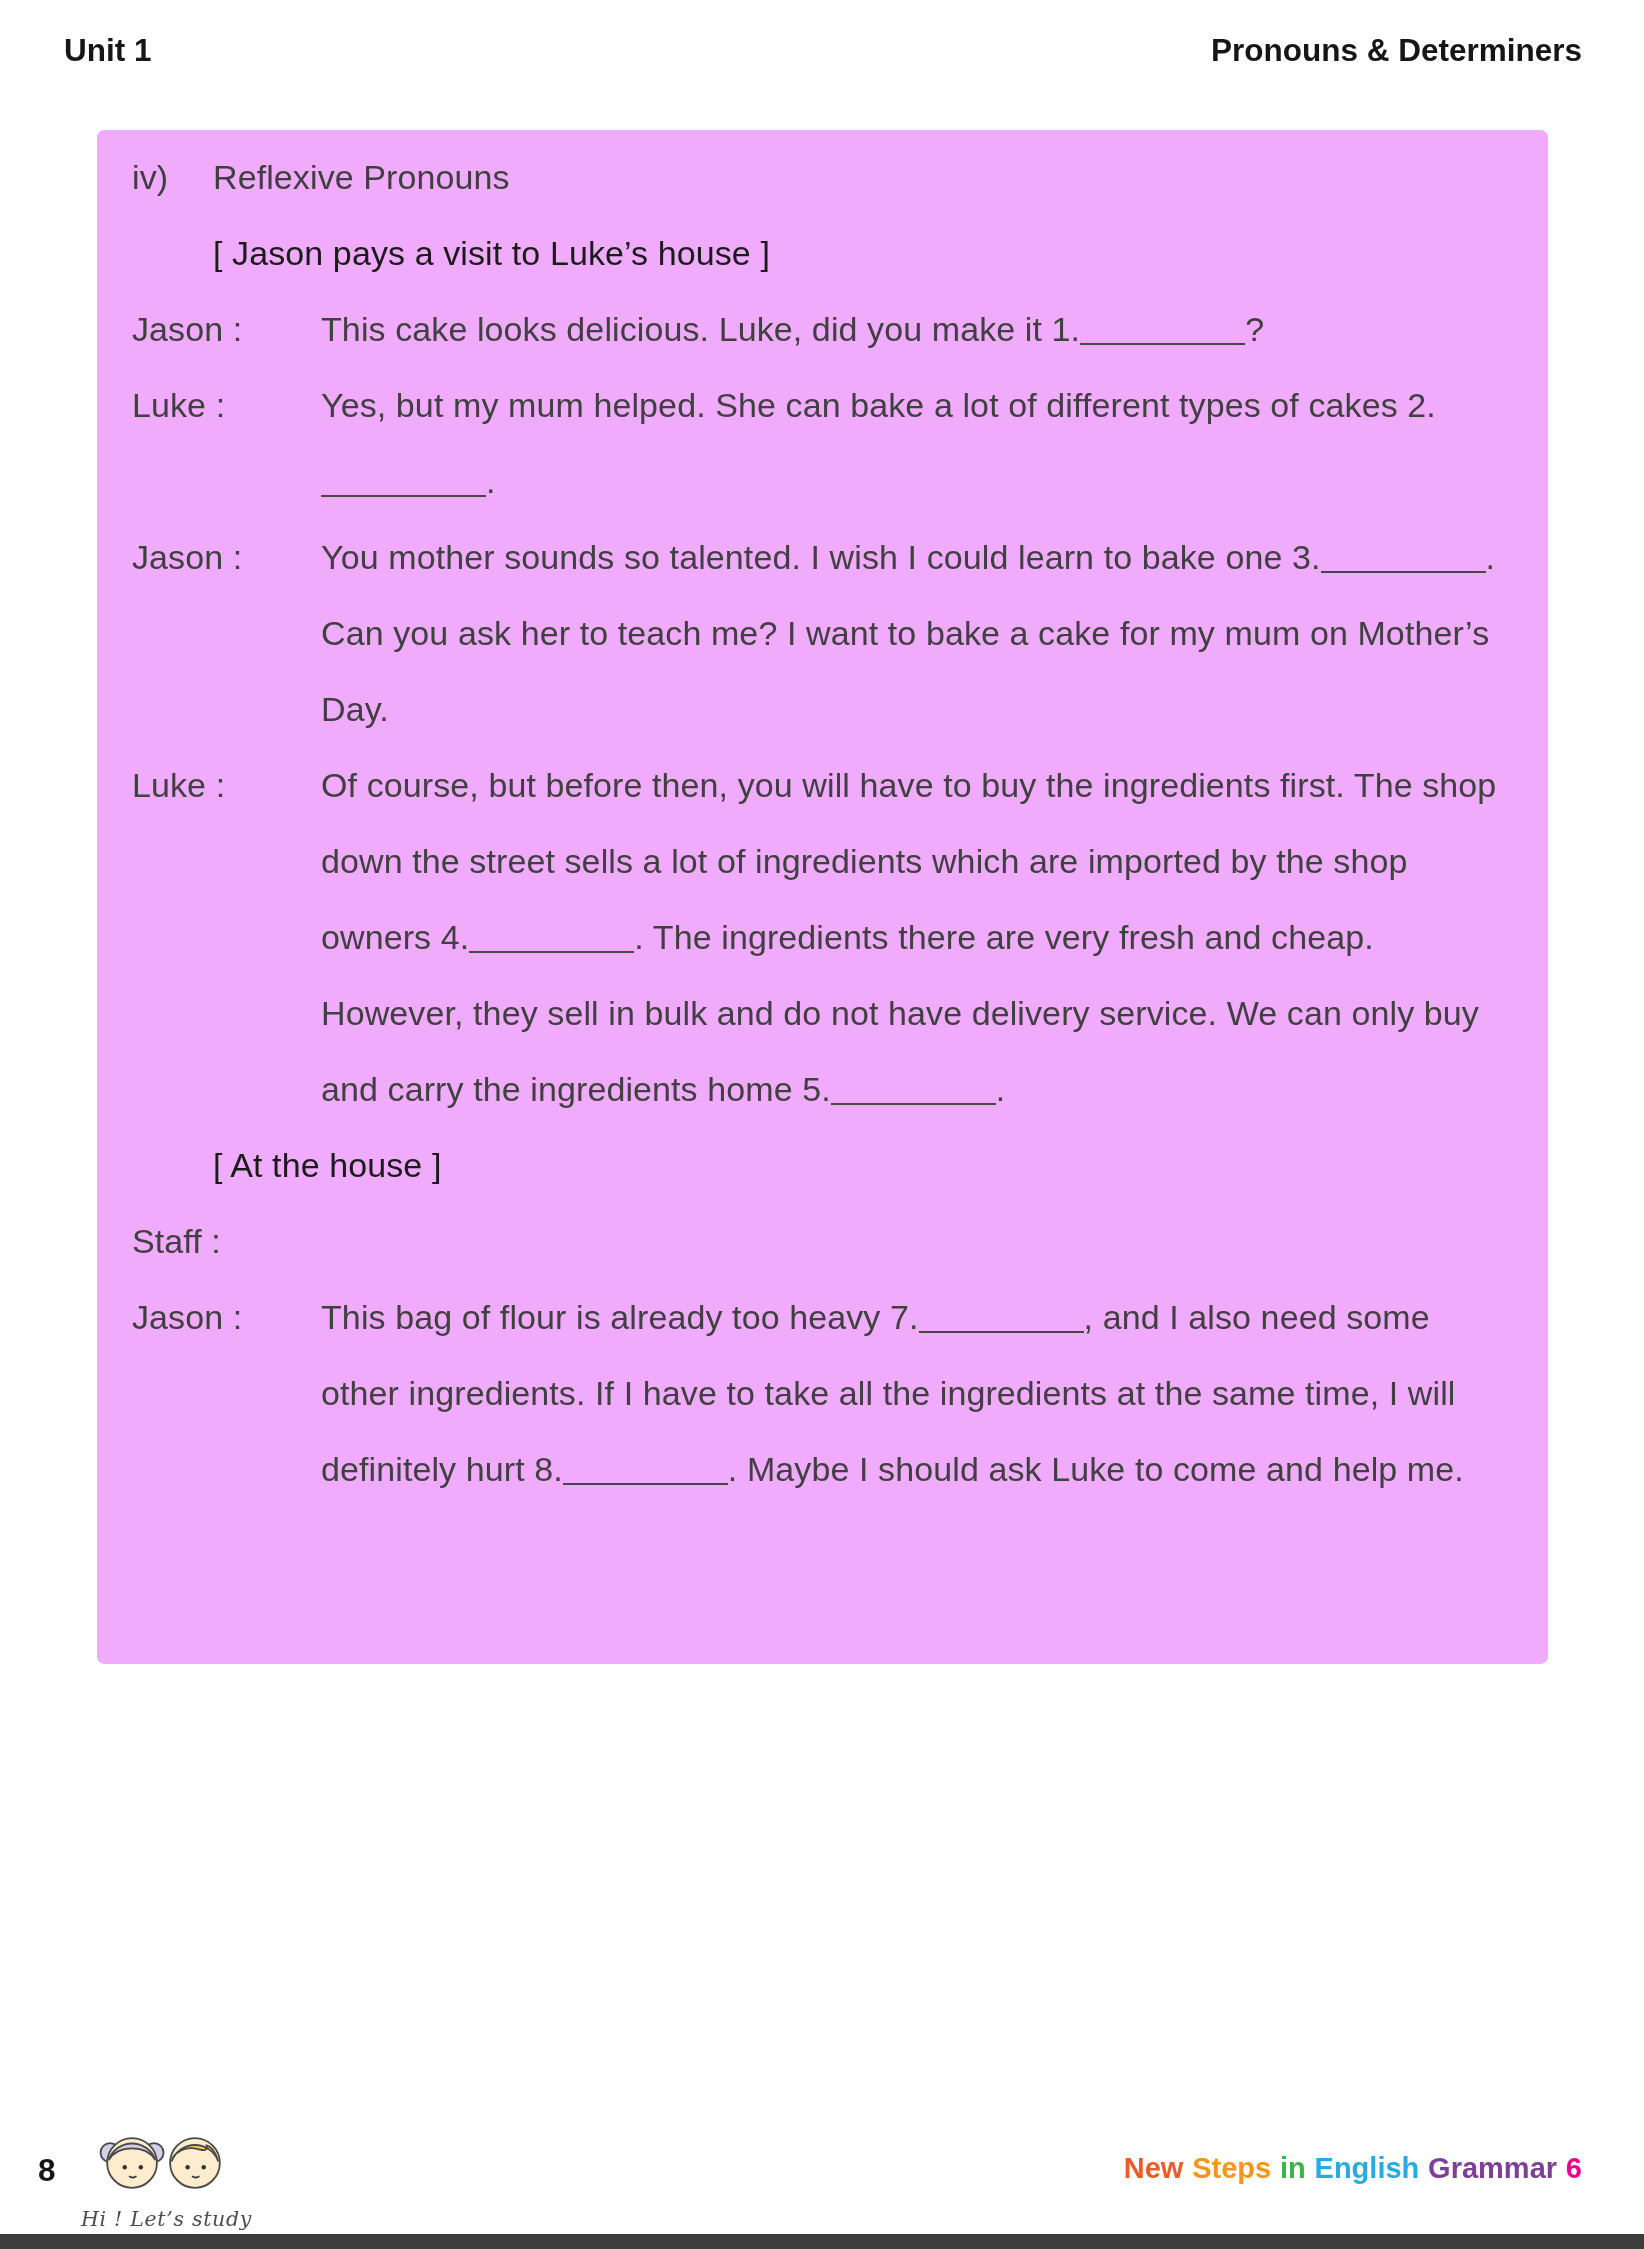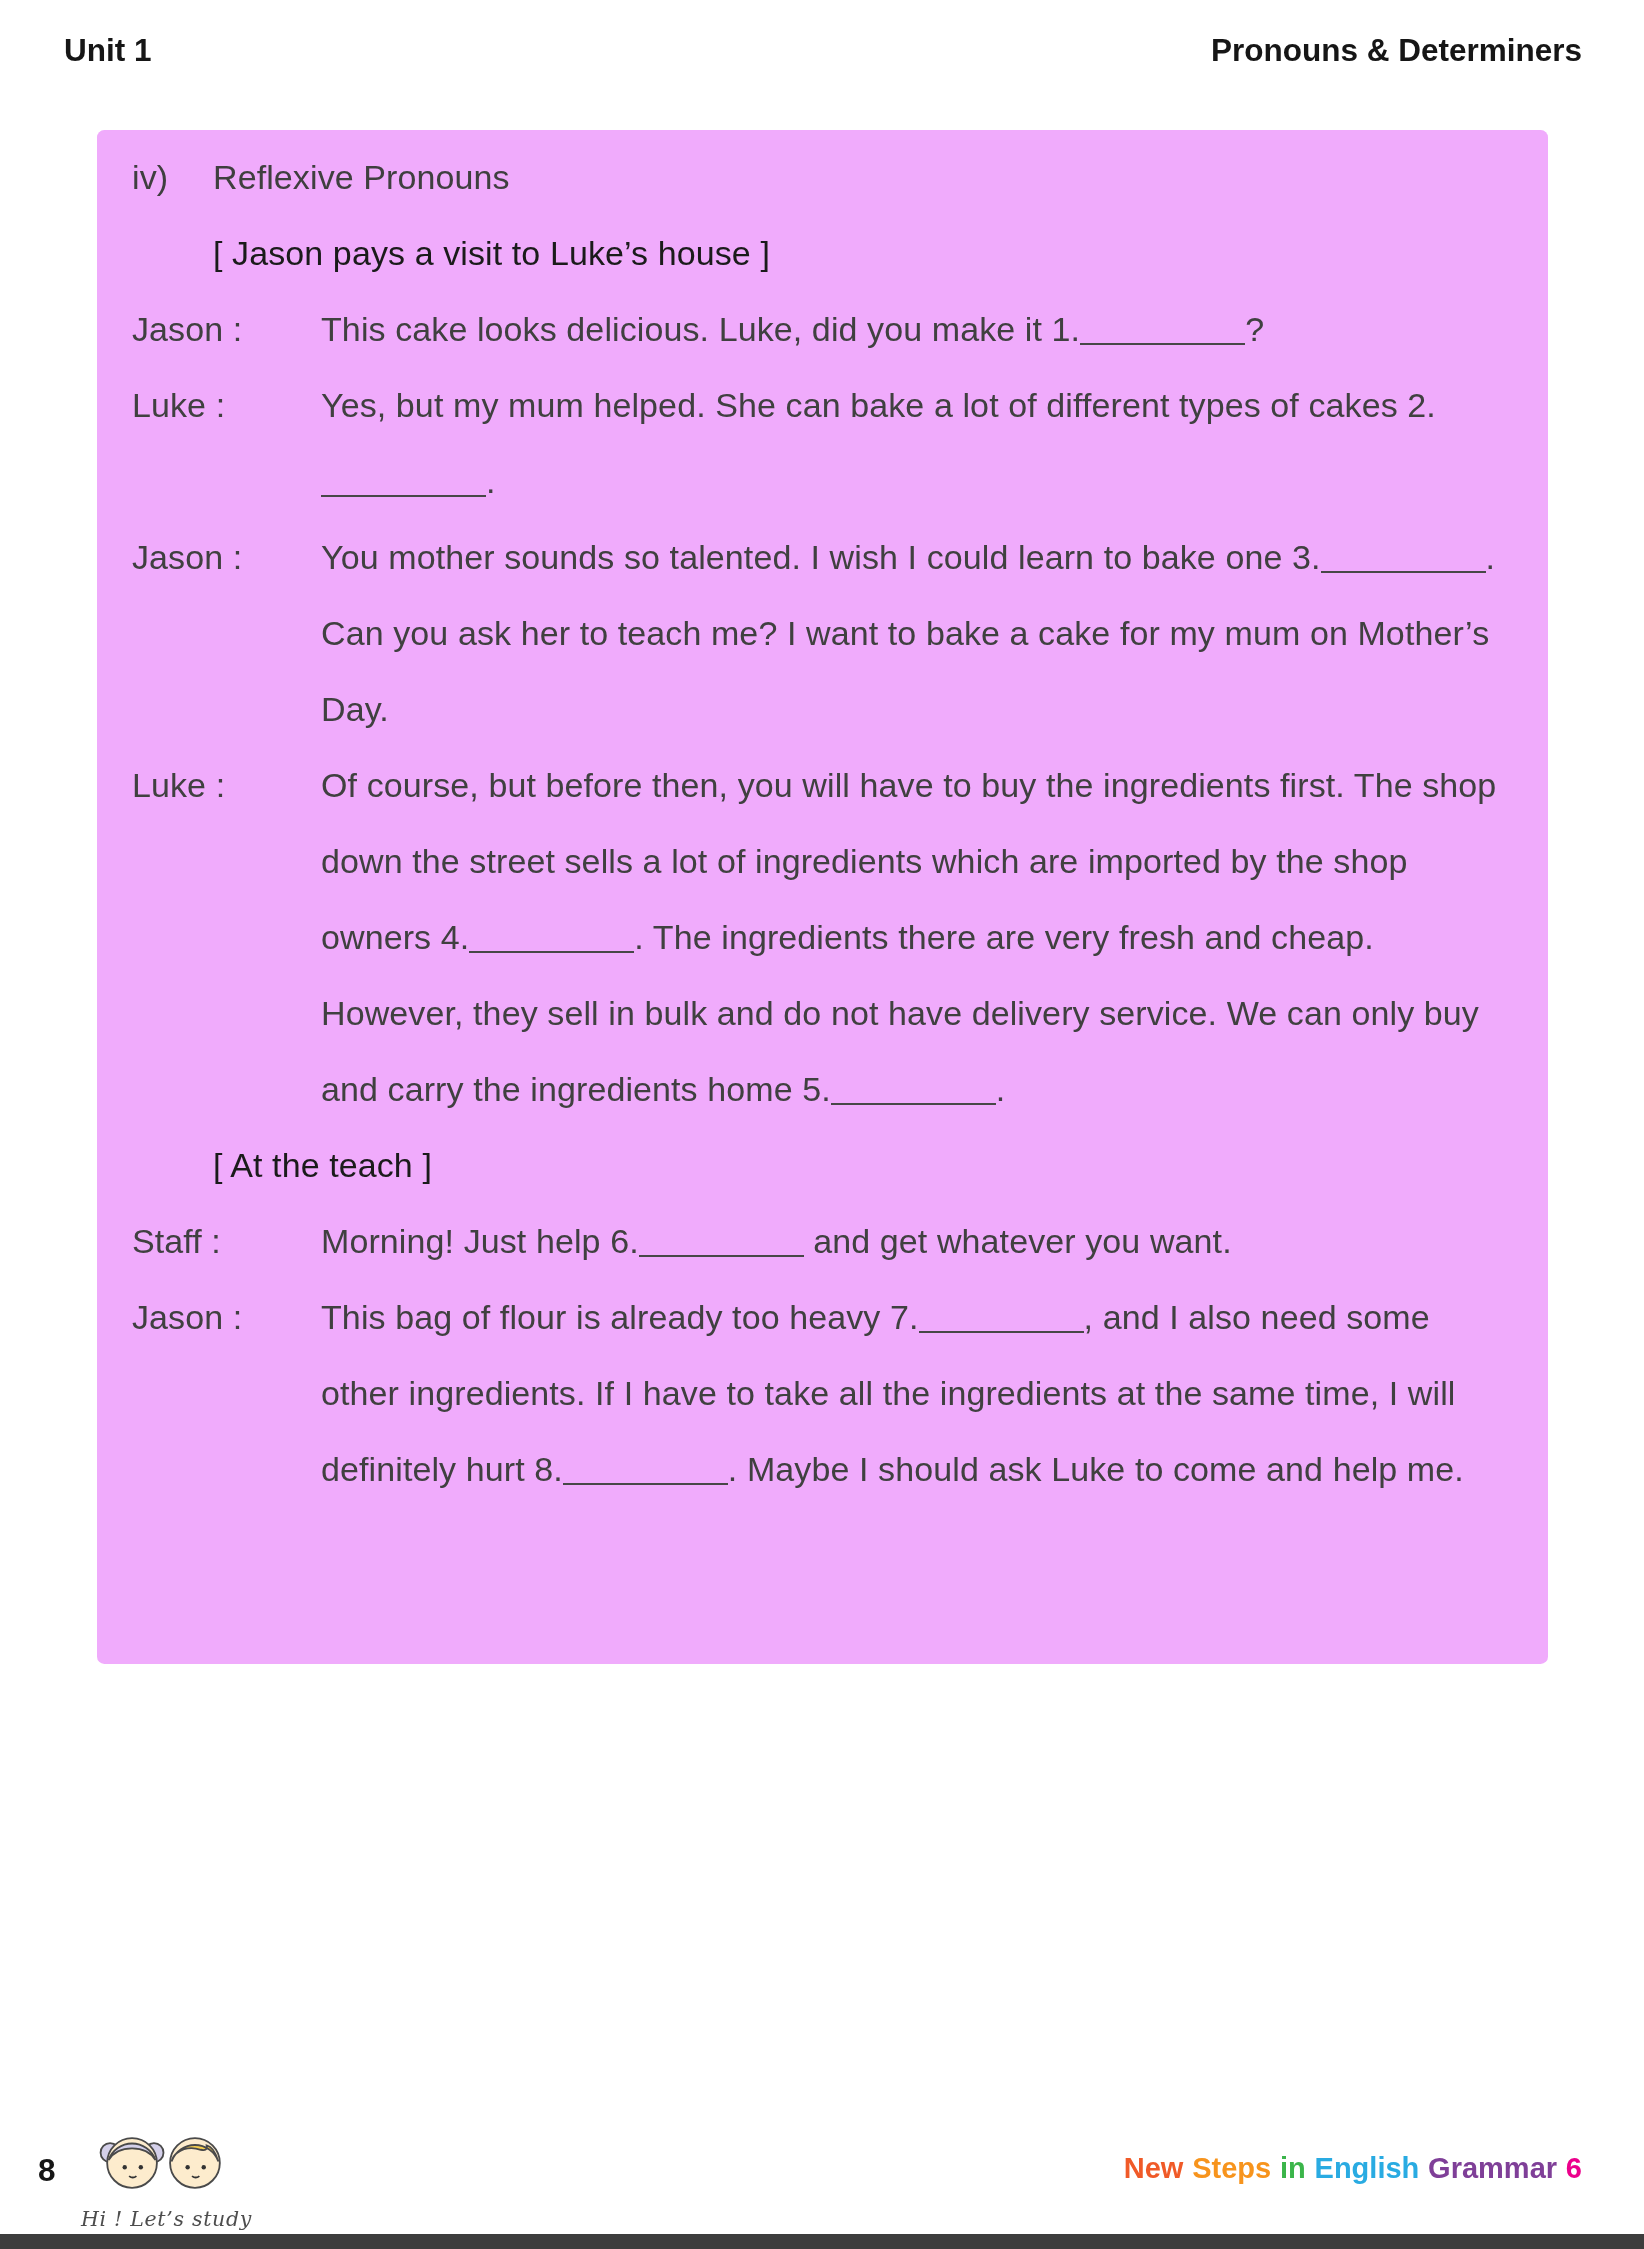--- a/index.html
+++ b/index.html
@@ -93,24 +93,23 @@
           <div class="speech">Yes, but my mum helped. She can bake a lot of different types of cakes 2.<span class="blank"></span>.</div>
         </div>
         <div class="dialogue-row">
           <span class="speaker">Jason :</span>
           <div class="speech">You mother sounds so talented. I wish I could learn to bake one 3.<span class="blank"></span>. Can you ask her to teach me? I want to bake a cake for my mum on Mother’s Day.</div>
         </div>
         <div class="dialogue-row">
           <span class="speaker">Luke :</span>
           <div class="speech">Of course, but before then, you will have to buy the ingredients first. The shop down the street sells a lot of ingredients which are imported by the shop owners 4.<span class="blank"></span>. The ingredients there are very fresh and cheap. However, they sell in bulk and do not have delivery service. We can only buy and carry the ingredients home 5.<span class="blank"></span>.</div>
         </div>
-        <div class="scene">[ At the teach ]</div>
+        <div class="scene">[ At the house ]</div>
         <div class="dialogue-row">
           <span class="speaker">Staff :</span>
-          <div class="speech">Morning! Just help 6.<span class="blank"></span> and get whatever you want.</div>
         </div>
         <div class="dialogue-row">
           <span class="speaker">Jason :</span>
           <div class="speech">This bag of flour is already too heavy 7.<span class="blank"></span>, and I also need some other ingredients. If I have to take all the ingredients at the same time, I will definitely hurt 8.<span class="blank"></span>. Maybe I should ask Luke to come and help me.</div>
         </div>
       </div>
   </div>
 
   <div class="page-number">8</div>
 

